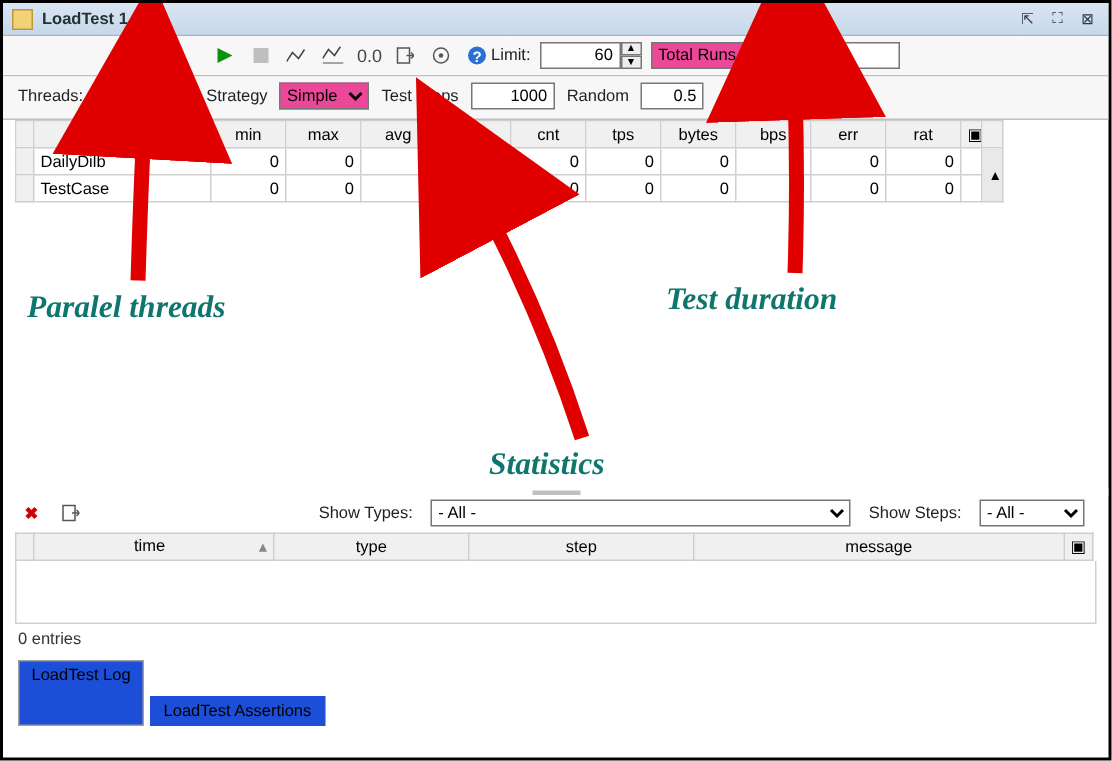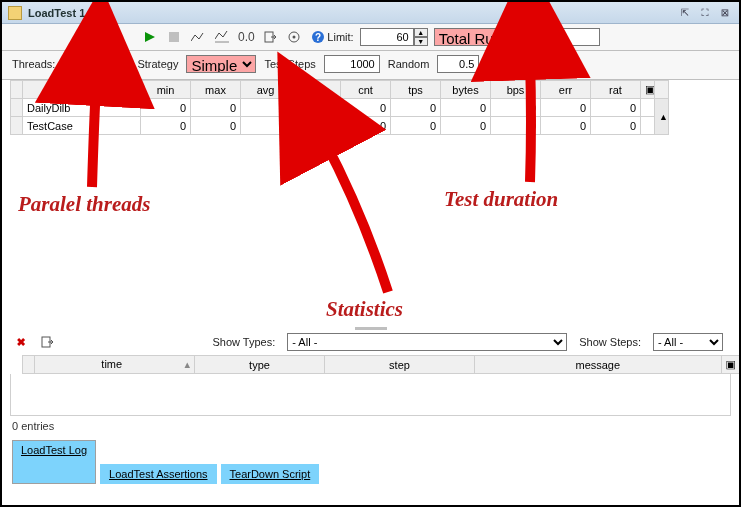--- a/index.html
+++ b/index.html
@@ -44,21 +44,21 @@
   .controls-row {
     display: flex;
     align-items: center;
     gap: 8px;
     padding: 4px 10px 6px 10px;
     border-bottom: 1px solid #bfbfbf;
     background: #f7f7f7;
   }
   .lbl { color: #222; }
   .num-input, .txt-input { height: 18px; border:1px solid #777; font-size:11px; padding:0 4px; text-align:right; background:#fff; }
-  .select { height:18px; border:1px solid #777; font-size:15px; background:#fca5a5; }
+  .select { height:18px; border:1px solid #777; font-size:11px; background:#ec4899; }
   .spinner-wrap { display:flex; }
   .spinner-btns { display:flex; flex-direction:column; }
   .spin-b { width:14px; height:9px; border:1px solid #777; font-size:7px; line-height:7px; text-align:center; cursor:pointer; background:#eee; }
 
   .table-wrap { position: relative; }
   table.stats { width: 606px; border-collapse: collapse; margin-left: 8px; table-layout: fixed; }
   table.stats th, table.stats td { border: 1px solid #cfcfcf; padding: 2px 4px; font-size:11px; height:18px; overflow:hidden; white-space:nowrap; }
   table.stats th { background:#f0f0f0; font-weight:normal; }
   table.stats td.num { text-align:right; }
   .row-sel { width:10px; background:#f0f0f0; }
@@ -68,34 +68,34 @@
 
   .splitter { height:6px; display:flex; align-items:center; justify-content:center; background:#fff; }
   .splitter .grip { width:32px; height:3px; background:#bfbfbf; }
 
   .log-toolbar {
     display:flex; align-items:center; padding:2px 10px 4px 10px; gap:8px;
   }
   .log-filters { margin-left:auto; display:flex; align-items:center; gap:12px; margin-right:6px;}
   .wide-select { height:18px; border:1px solid #777; font-size:11px; background:#fff; }
 
-  table.log { width: 719px; border-collapse: collapse; margin-left:20px; table-layout:auto; }
+  table.log { width: 719px; border-collapse: collapse; margin-left:8px; table-layout:auto; }
   table.log th, table.log td { border:1px solid #cfcfcf; padding:2px 4px; font-size:11px; height:18px; }
   table.log th { background:#f0f0f0; font-weight:normal; }
 
   .log-body { height: 42px; border:1px solid #cfcfcf; margin:0 8px; border-top:none; }
 
   .entries-count { padding:4px 10px 6px 10px; color:#333; }
 
   .bottom-tabs { display:flex; gap:4px; padding:2px 10px 4px 10px; }
-  .tab { padding:3px 8px; border:1px solid #9f9f9f; background:#7dd3fc; font-size:11px;text-decoration:underline; }
+  .tab { padding:3px 8px; border:1px solid #9f9f9f; background:#1d4ed8; font-size:11px; }
   .tab.inactive { border:1px solid transparent;margin-top:24px; }
 
   
-  .anno-text { position:absolute; color:#b91c1c; font-style:italic; font-weight:700; font-size:21px; font-family: Georgia, 'Times New Roman', serif; }
+  .anno-text { position:absolute; color:#0f766e; font-style:italic; font-weight:700; font-size:21px; font-family: Georgia, 'Times New Roman', serif; }
   svg.anno { position:absolute; left:0; top:0; width:741px; height:507px; pointer-events:none; }
 </style>
 </head>
 <body>
 
 <div class="title-bar">
   <div class="title-left">
     <div class="title-icon"></div>
     <span class="title-text">LoadTest 1</span>
   </div>
@@ -170,21 +170,21 @@
 <div class="controls-row">
   <span class="lbl">Threads:</span>
   <div class="spinner-wrap">
     <input class="num-input" style="width: 52px;" value="5">
     <div class="spinner-btns">
         <div class="spin-b">▲</div>
         <div class="spin-b">▼</div>
       </div>
   </div>
   <span class="lbl">Strategy</span>
-  <select class="select" style="width:70px"><option>Simple</option></select>
+  <select class="select" style="width:60px"><option>Simple</option></select>
   <span class="lbl">Test Steps</span>
   <input class="num-input" style="width: 56px; padding-left: 16px;" value="1000">
   <span class="lbl">Random</span>
   <input class="num-input" style="width: 42px;" value="0.5">
 </div>
 
 <div class="table-wrap">
   <table class="stats">
     <colgroup>
       <col style="width:12px">
@@ -300,21 +300,20 @@
     </tr>
   </thead>
 </table>
 <div class="log-body"></div>
 
 <div class="entries-count">0 entries</div>
 
 <div class="bottom-tabs">
   <div class="tab">LoadTest Log</div>
   <div class="tab inactive">LoadTest Assertions</div>
-  <div class="tab inactive">TearDown Script</div>
 </div>
 
 <svg class="anno">
   <defs>
     <marker id="ah" markerWidth="12" markerHeight="12" refX="2" refY="6" orient="auto">
       <path d="M0,0 L12,6 L0,12 Z" fill="#e00000"></path>
     </marker>
   </defs>
 
   <path d="M 90 185 Q 92 120 94 84" stroke="#e00000" stroke-width="10" fill="none" marker-end="url(#ah)"></path>

